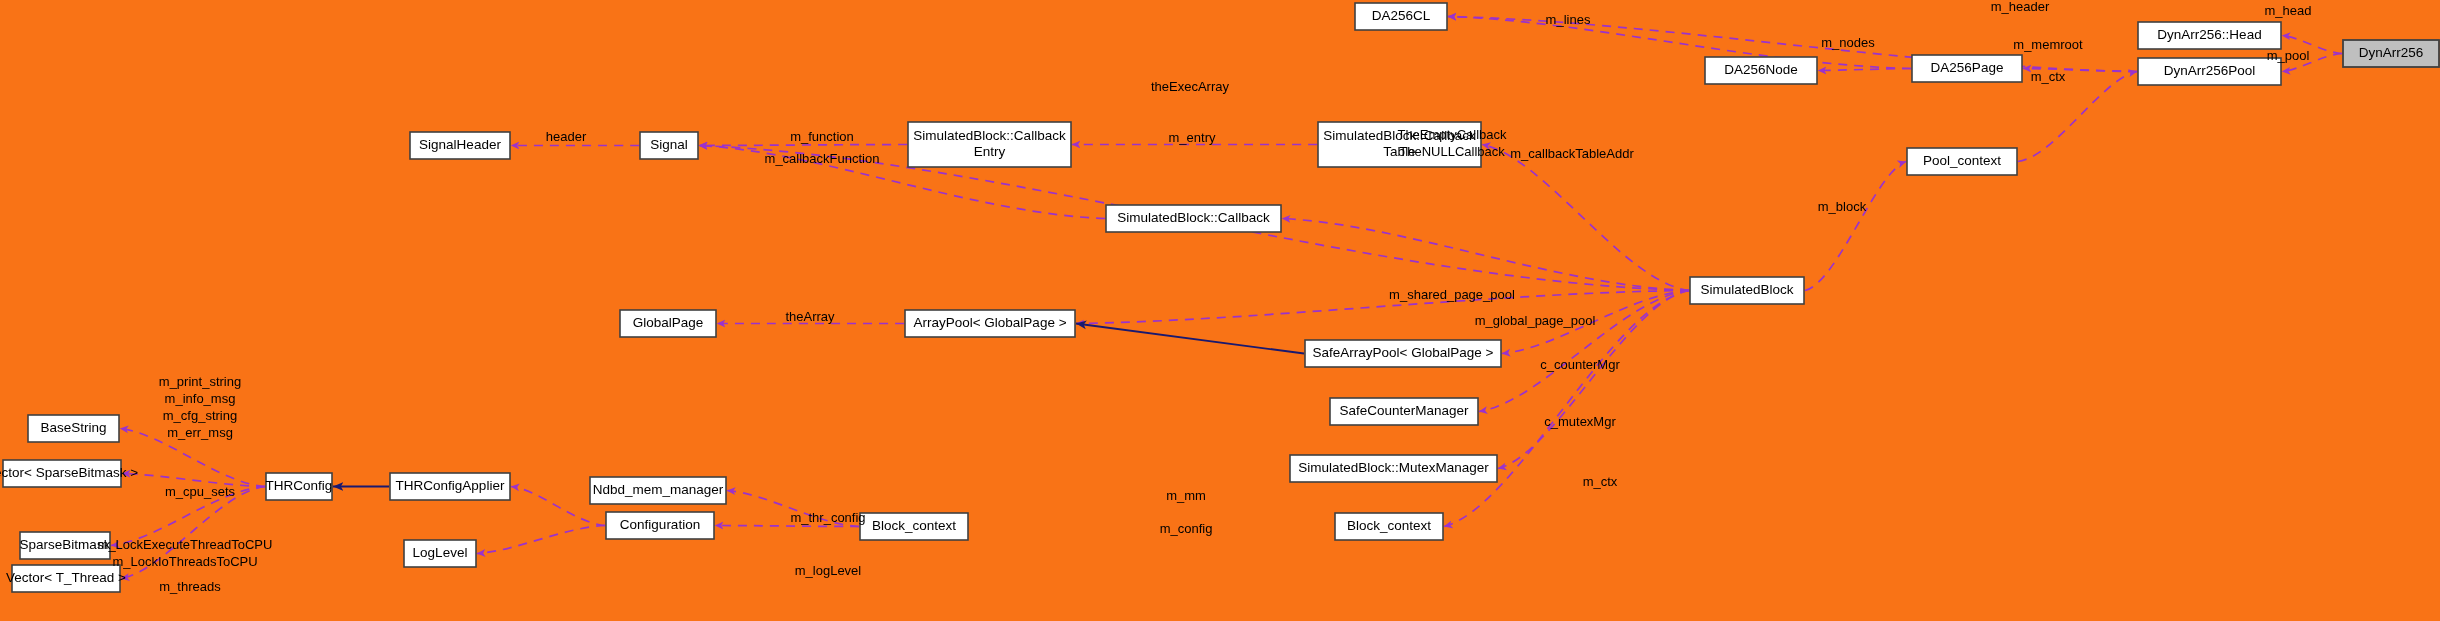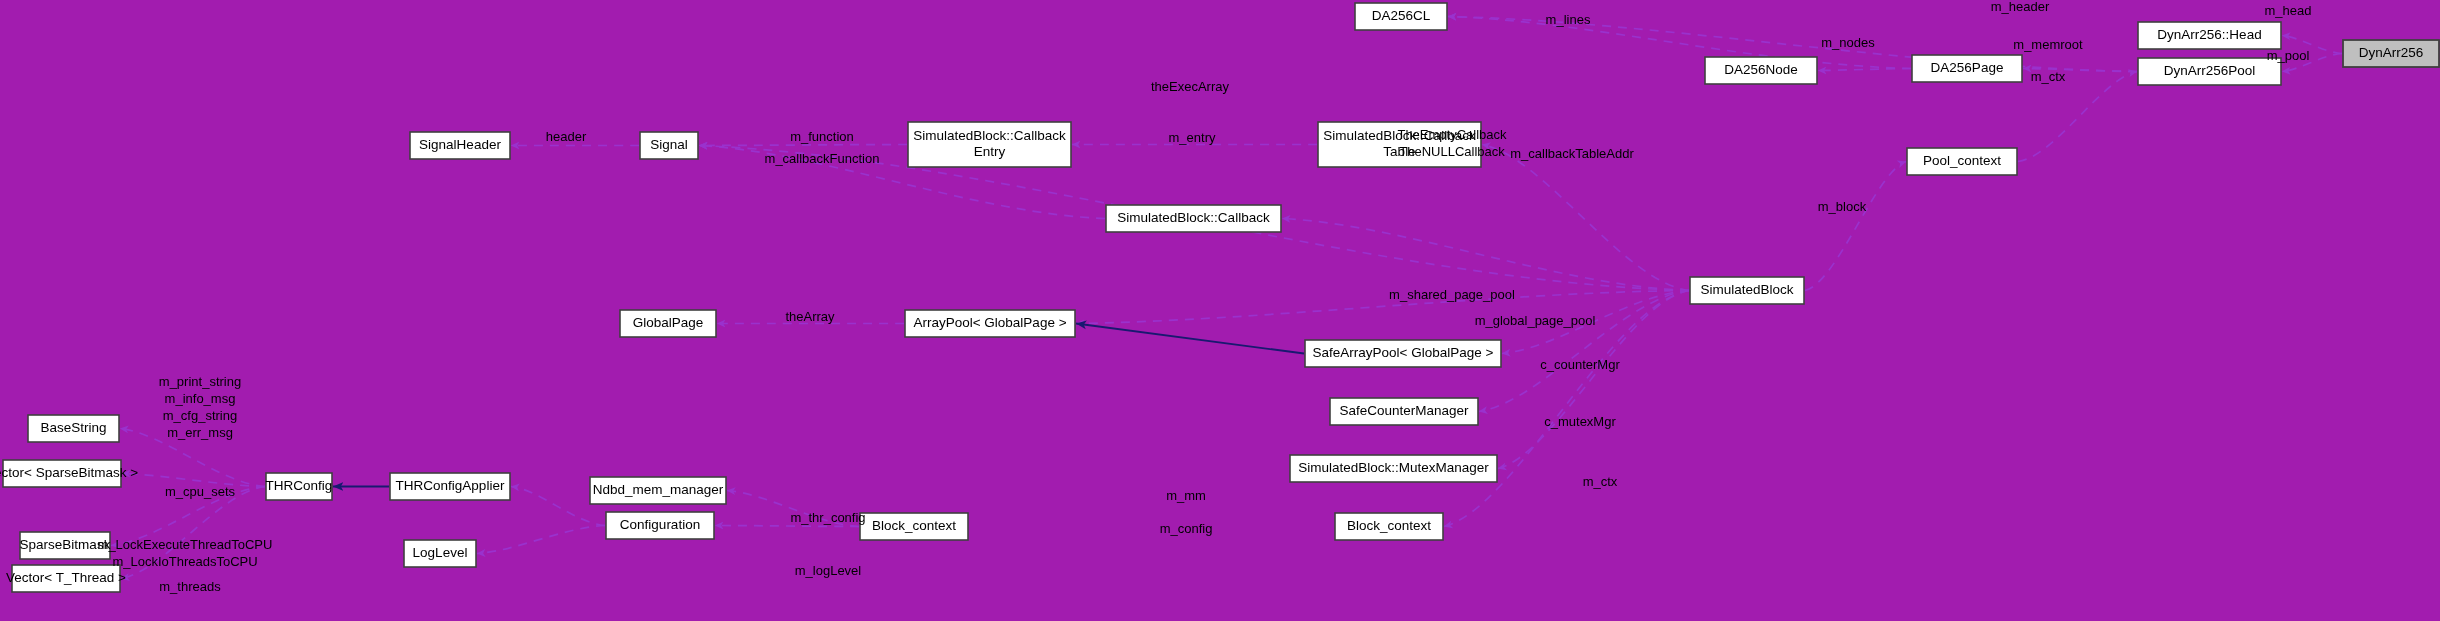--- a/index.html
+++ b/index.html
@@ -1,16 +1,16 @@
 <!DOCTYPE html>
 <html><head>
 <meta charset="utf-8">
 <style>
   html,body{margin:0;padding:0;background:#ffffff;}
-  #canvas{position:relative;width:2440px;height:621px;background:#a21caf;
+  #canvas{position:relative;width:2440px;height:621px;background:#f97316;
           font-family:"Liberation Sans", sans-serif;}
   svg{position:absolute;left:0;top:0;width:2440px;height:621px;}
   .nodeRect{fill:#ffffff;stroke:#404040;stroke-width:1.6;}
   .nodeRect.hl{fill:#bfbfbf;stroke:#404040;stroke-width:1.8;}
   .nodeLabel{font-family:"Liberation Sans", sans-serif;font-size:13.5px;fill:#000000;
              text-anchor:middle;dominant-baseline:middle;}
   .edgeLabel{font-family:"Liberation Sans", sans-serif;font-size:13px;fill:#000000;
              text-anchor:middle;dominant-baseline:middle;}
   .usageEdge{fill:none;stroke:#9a32cd;stroke-width:1.7;stroke-dasharray:9 7;}
   .inheritEdge{fill:none;stroke:#191970;stroke-width:1.8;}

